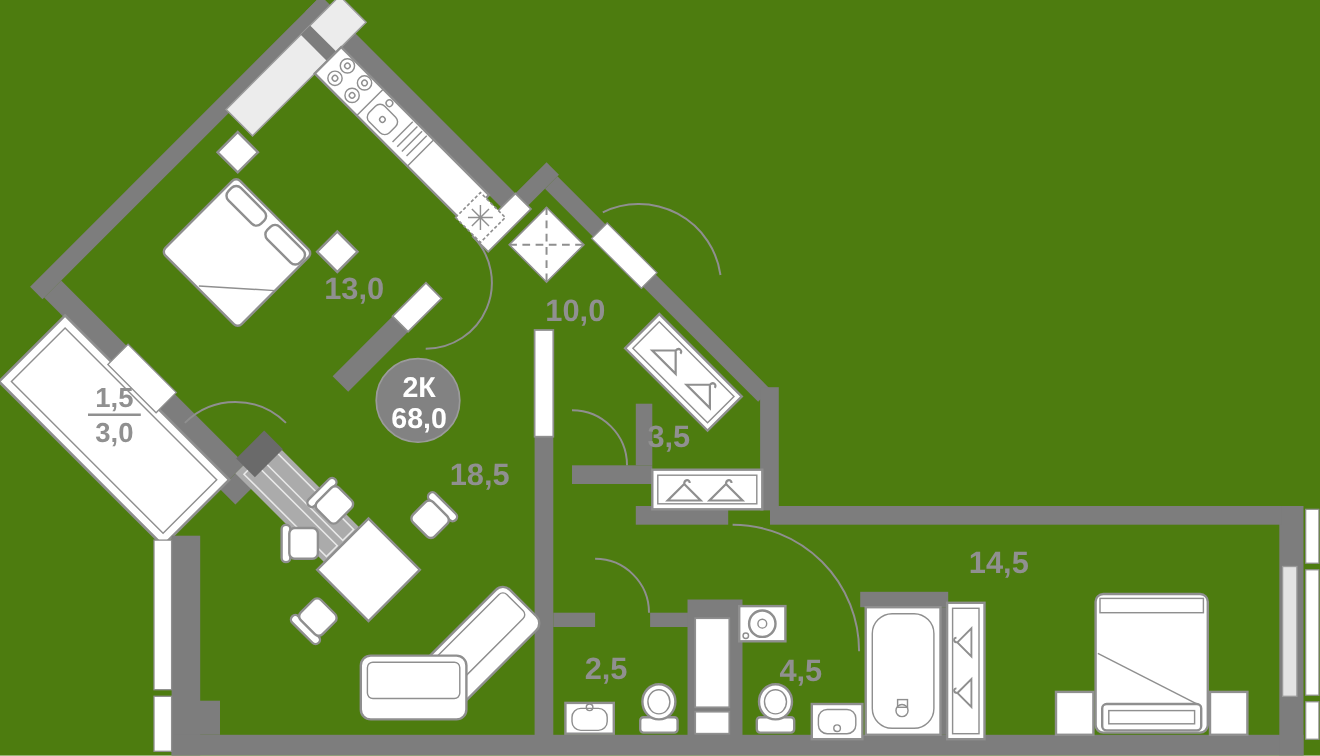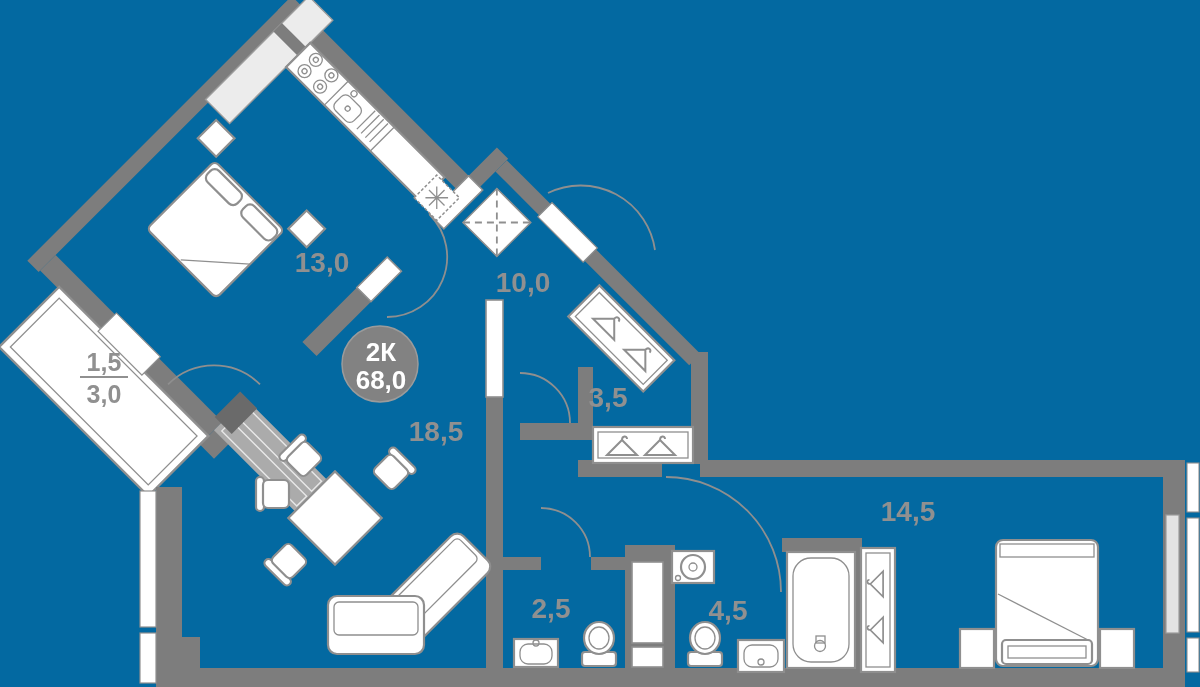--- a/index.html
+++ b/index.html
@@ -1,16 +1,16 @@
 <!DOCTYPE html>
 <html><head>
 <meta charset="utf-8">
 <style>
   html,body{margin:0;padding:0;background:#fff;}
-  #stage{position:relative;width:1200px;height:687px;background:#0369a1;overflow:hidden;
+  #stage{position:relative;width:1200px;height:687px;background:#4d7c0f;overflow:hidden;
          font-family:"Liberation Sans",sans-serif;}
   svg{display:block}
   .wall{fill:#7d7d7d}
   .wallD{fill:#6a6a6a}
   .winband{fill:#ababab}
   .wfill{fill:#ffffff;stroke:#8f8f8f;stroke-width:1.6}
   .pane{fill:#ececec;stroke:#9b9b9b;stroke-width:1.4}
   .paneL{fill:#e3e3e3;stroke:#9b9b9b;stroke-width:1.2}
   .fur{fill:#ffffff;stroke:#8f8f8f;stroke-width:2.2}
   .furl{fill:none;stroke:#8f8f8f;stroke-width:1.3}

